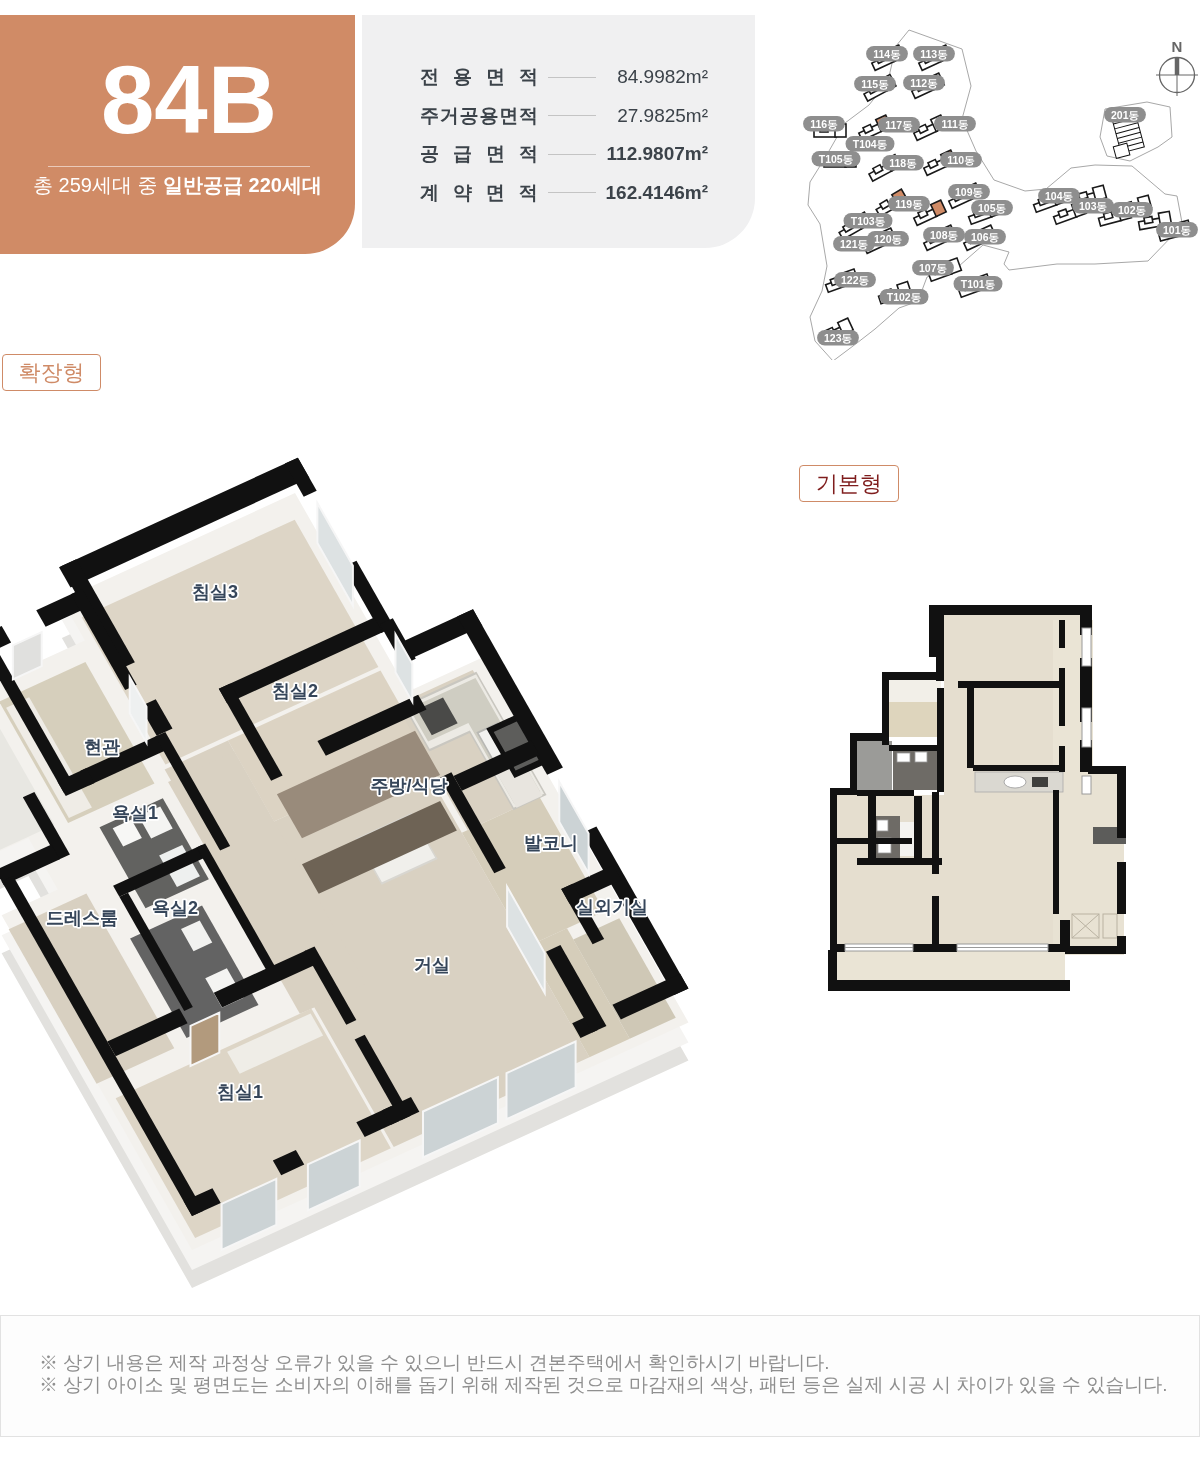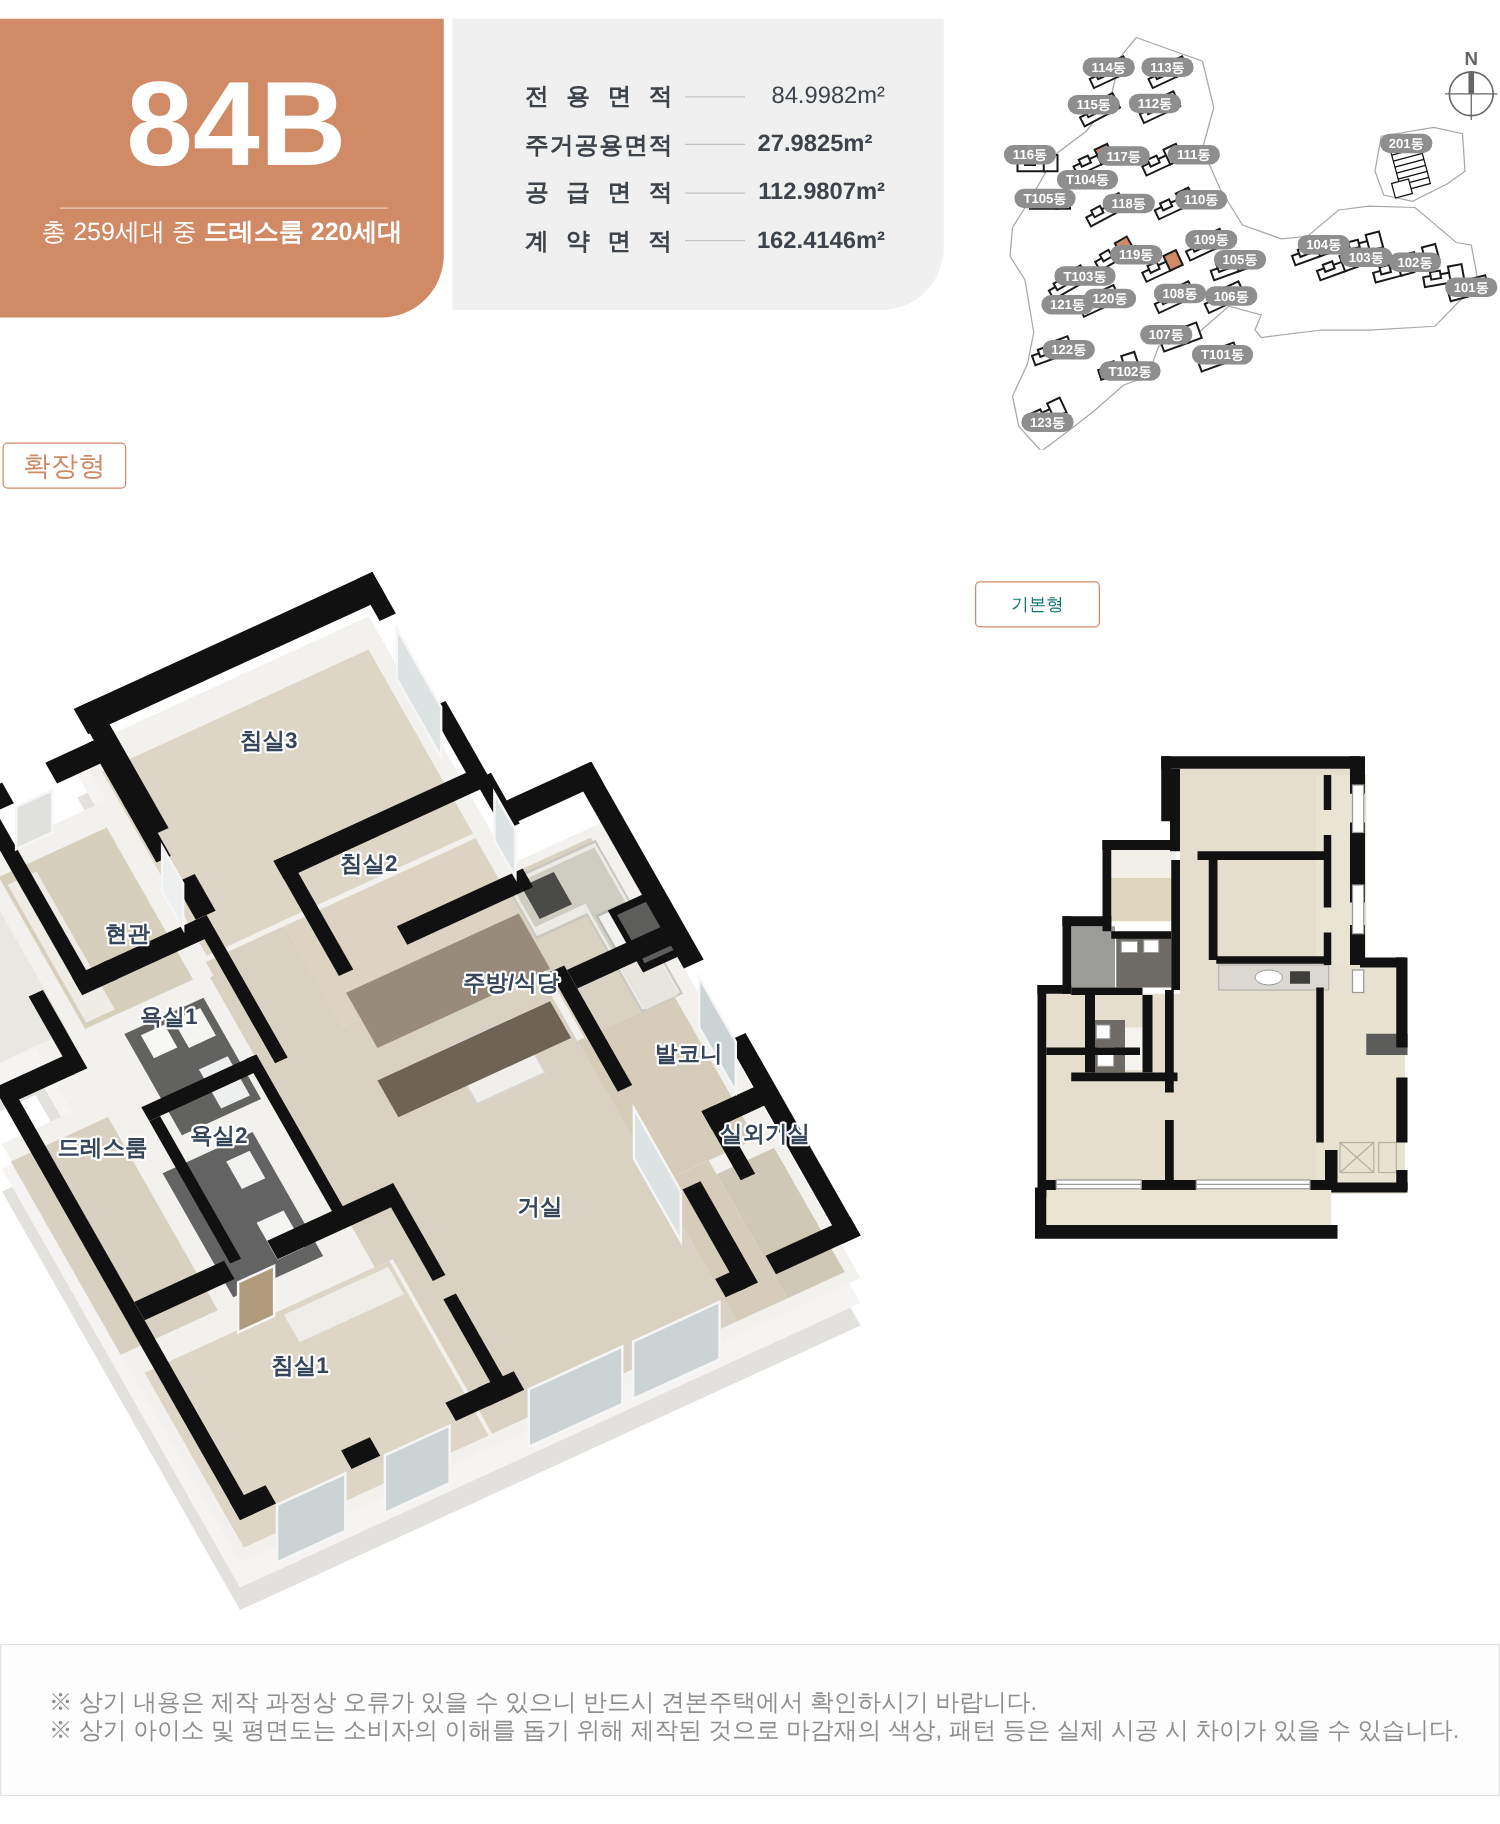--- a/index.html
+++ b/index.html
@@ -5,21 +5,21 @@
 .abs{position:absolute}
 </style></head>
 <body>
 
 <div class="abs" style="left:0;top:15px;width:355px;height:239px;background:#d08b66;border-radius:0 0 50px 0"></div>
 
 <div class="abs" style="left:0;top:48px;width:378px;height:104px;text-align:center;color:#fff;font-size:96px;font-weight:bold;line-height:104px">84B</div>
 
 <div class="abs" style="left:48px;top:166px;width:262px;height:1px;background:rgba(255,255,255,0.55)"></div>
 
-<div class="abs" style="left:0;top:172px;width:355px;text-align:center;color:#fff;font-size:20px">총 259세대 중 <b>드레스룸 220세대</b></div>
+<div class="abs" style="left:0;top:172px;width:355px;text-align:center;color:#fff;font-size:20px">총 259세대 중 <b>일반공급 220세대</b></div>
 
 <div class="abs" style="left:362px;top:15px;width:393px;height:233px;background:#f0f0f1;border-radius:0 0 50px 0"></div>
 
 <div class="abs" style="left:420px;top:58px;width:288px;color:#3c434a;font-size:19px;font-weight:bold">
   <div style="height:38.5px;display:flex;align-items:center">
       <span style="width:118px;display:flex;justify-content:space-between">
         <b>전</b>
         <b>용</b>
         <b>면</b>
         <b>적</b>
@@ -30,21 +30,21 @@
   <div style="height:38.5px;display:flex;align-items:center">
       <span style="width:118px;display:flex;justify-content:space-between">
         <b>주</b>
         <b>거</b>
         <b>공</b>
         <b>용</b>
         <b>면</b>
         <b>적</b>
       </span>
       <span style="width:48px;height:1px;background:#c4c4c4;margin:0 10px"></span>
-      <span style="flex:1;text-align:left;font-weight:bold">27.9825m²</span>
+      <span style="flex:1;text-align:right;font-weight:normal">27.9825m²</span>
     </div>
   <div style="height:38.5px;display:flex;align-items:center">
       <span style="width:118px;display:flex;justify-content:space-between">
         <b>공</b>
         <b>급</b>
         <b>면</b>
         <b>적</b>
       </span>
       <span style="width:48px;height:1px;background:#c4c4c4;margin:0 10px"></span>
       <span style="flex:1;text-align:right;font-weight:bold">112.9807m²</span>
@@ -297,21 +297,21 @@
       <circle cx="397" cy="75" r="17.5" stroke-width="1.3"></circle>
       <line x1="376" y1="75" x2="418" y2="75"></line>
       <line x1="397" y1="57" x2="397" y2="96"></line>
       <line x1="397" y1="58" x2="397" y2="75" stroke-width="4.5"></line>
     </g>
 <text x="397" y="52" font-family="Liberation Sans, sans-serif" font-size="15" font-weight="bold" fill="#666" text-anchor="middle">N</text>
 </svg>
 
 <div class="abs" style="left:2px;top:354px;width:97px;height:35px;border:1px solid #cf8b67;border-radius:4px;color:#cf8b67;font-size:22px;display:flex;align-items:center;justify-content:center">확장형</div>
 
-<div class="abs" style="left:780px;top:465px;width:98px;height:35px;border:1px solid #cf8b67;border-radius:4px;color:#0f766e;font-size:14px;display:flex;align-items:center;justify-content:center">기본형</div>
+<div class="abs" style="left:799px;top:465px;width:98px;height:35px;border:1px solid #cf8b67;border-radius:4px;color:#7f1d1d;font-size:22px;display:flex;align-items:center;justify-content:center">기본형</div>
 
 <svg width="780" height="1000" viewBox="0 0 780 1000" style="position:absolute;left:0px;top:420px" xmlns="http://www.w3.org/2000/svg">
 
 <g transform="matrix(-1.439,0.66,1.046,1.84,295.0,111.0)">
       <path d="M0,0 L162,0 L162,22 L290,22 L290,96 L255,96 L255,124 L294,124 L294,306 L-51,306 L-51,108 L-4,108 L0,95 Z" fill="#e2e1de"></path>
     </g>
 <g transform="matrix(-1.439,0.66,1.046,1.84,295.0,93.0)">
       <path d="M0,0 L162,0 L162,22 L290,22 L290,96 L255,96 L255,124 L294,124 L294,306 L-51,306 L-51,108 L-4,108 L0,95 Z" fill="#f5f4f2"></path>
     </g>
 

